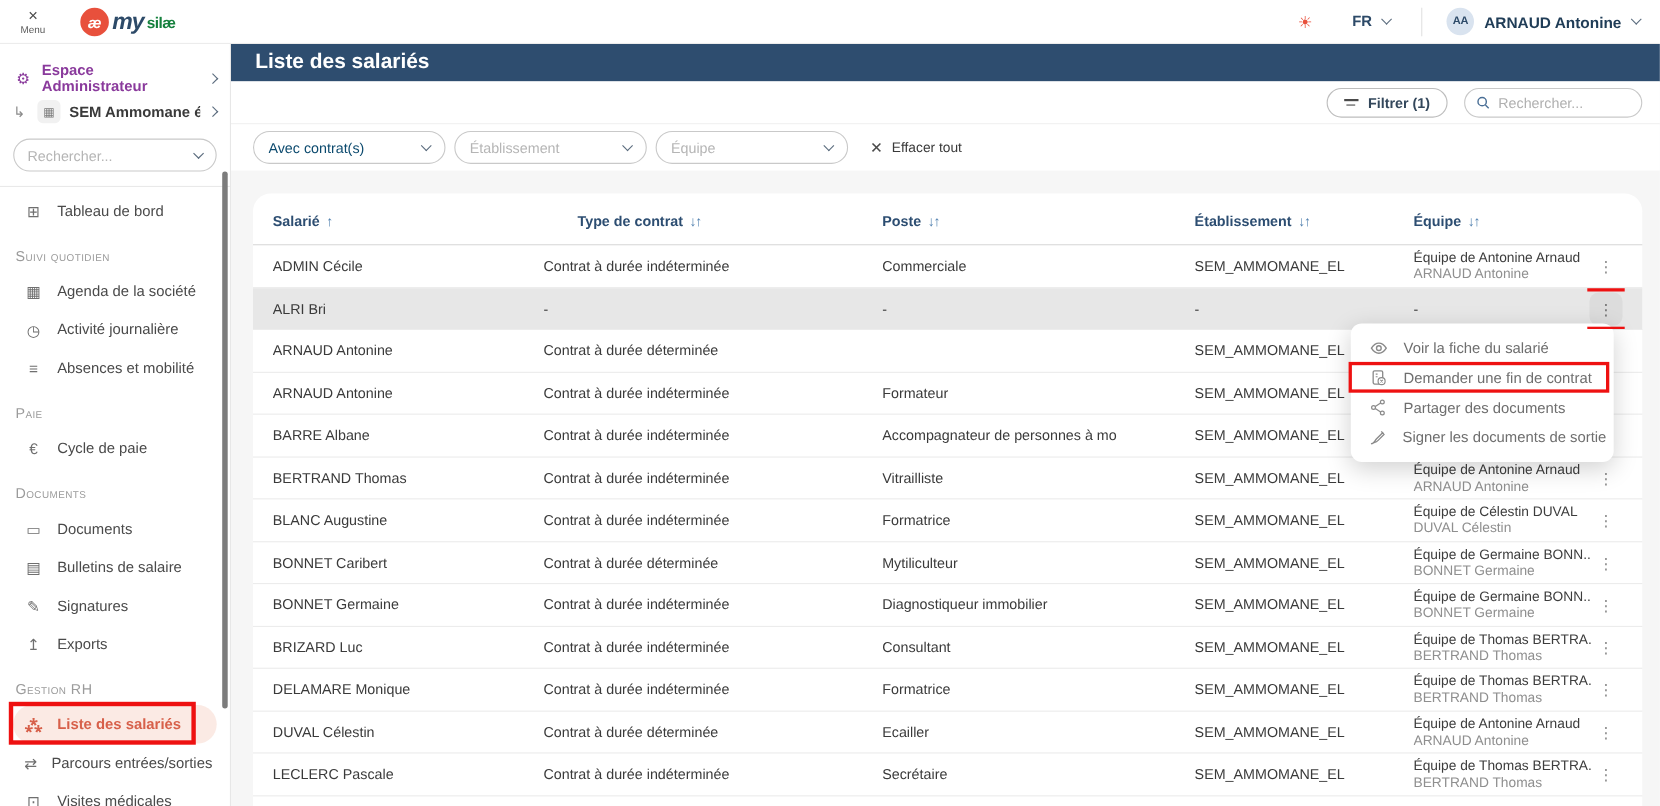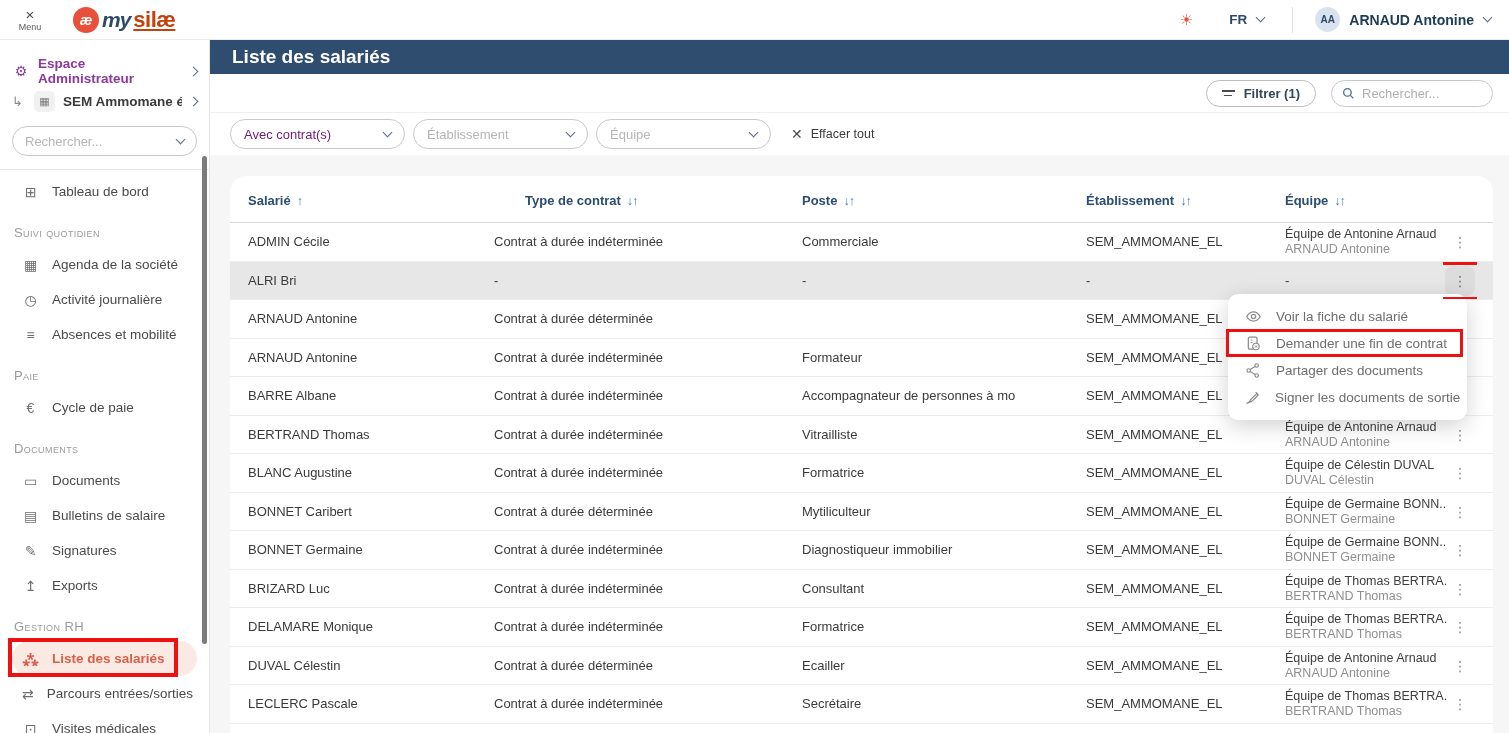--- a/index.html
+++ b/index.html
@@ -10,21 +10,21 @@
   
   .topbar { position:absolute; left:0; top:0; width:1509px; height:40px; background:#fff;
             border-bottom:1px solid #ececec; display:flex; align-items:center; z-index:30; }
   .menu-toggle { margin-left:13px; width:34px; text-align:center; cursor:pointer; }
   .menu-x { font-size:15px; color:#4a4a4a; line-height:14px; display:block; }
   .menu-lbl { font-size:9px; color:#5a5a5a; display:block; }
   .logo { display:flex; align-items:center; margin-left:26px; gap:3px; }
   .logo-badge { width:26px; height:26px; border-radius:50%; background:#e8503c; color:#fff;
                 font-weight:bold; font-style:italic; font-size:14px; display:flex; align-items:center; justify-content:center; }
   .logo-my { color:#2d4a68; font-weight:bold; font-style:italic; font-size:21px; letter-spacing:-1px; }
-  .logo-silae { color:#c2410c; font-weight:bold; font-size:22px; letter-spacing:-0.5px;text-decoration:underline; }
+  .logo-silae { color:#15803d; font-weight:bold; font-size:14px; letter-spacing:-0.5px; }
   .topbar-right { margin-left:auto; display:flex; align-items:center; margin-right:18px; }
   .sun { color:#e8503c; font-size:15px; margin-right:36px; }
   .lang { color:#2d4a68; font-weight:bold; font-size:13.5px; margin-right:10px; }
   .chev { display:inline-block; width:7px; height:7px; border-right:1.6px solid #5a6b7d;
           border-bottom:1.6px solid #5a6b7d; transform:rotate(45deg); margin-top:-4px; }
   .chev-r { transform:rotate(-45deg); margin-top:0; }
   .tb-divider { width:1px; height:26px; background:#e2e2e2; margin:0 22px 0 28px; }
   .avatar { width:25px; height:25px; border-radius:50%; background:#d9e3ef; color:#2d4a68;
             font-size:10px; font-weight:bold; display:flex; align-items:center; justify-content:center; margin-right:9px; }
   .user-name { color:#203d57; font-weight:bold; font-size:14px; margin-right:10px; }
@@ -69,21 +69,21 @@
   .fi1 { width:13px; } .fi2 { width:8px; }
   .btn-filter span.lbl { font-size:13px; font-weight:bold; color:#33475b; }
   .search-box { width:162px; height:27px; border:1px solid #c9c9c9; border-radius:14px; background:#fff;
                 display:flex; align-items:center; padding:0 10px; gap:7px; }
   .search-box input { border:none; outline:none; width:110px; font-size:13px; color:#555;
                       font-family:"Liberation Sans", sans-serif; background:transparent; }
   .search-box input::placeholder { color:#b0b0b0; }
   .strip-b { height:42px; background:#fff; display:flex; align-items:center; gap:8px; padding-left:20px; }
   .dd { width:175px; height:30px; border:1px solid #c9c9c9; border-radius:16px; background:#fff;
         display:flex; align-items:center; padding:0 13px; cursor:pointer; }
-  .dd .lbl { flex:1; font-size:13px; color:#701a75; white-space:nowrap; overflow:hidden; }
+  .dd .lbl { flex:1; font-size:13px; color:#0c4a6e; white-space:nowrap; overflow:hidden; }
   .dd.placeholder .lbl { color:#b5b5b5; }
   .clear-all { display:flex; align-items:center; gap:8px; margin-left:12px; cursor:pointer; }
   .clear-x { color:#4a4a4a; font-size:14px; }
   .clear-lbl { color:#3a3a3a; font-size:12.5px; font-weight:normal; }
 
   
   .card { position:absolute; left:20px; right:16px; top:136px; bottom:0; background:#fff;
           border-radius:16px 16px 0 0; }
   .thead { position:relative; height:47px; border-bottom:1px solid #d9d9d9; }
   .th { position:absolute; bottom:14px; font-size:13px; font-weight:bold; color:#2c4d71; white-space:nowrap; }

